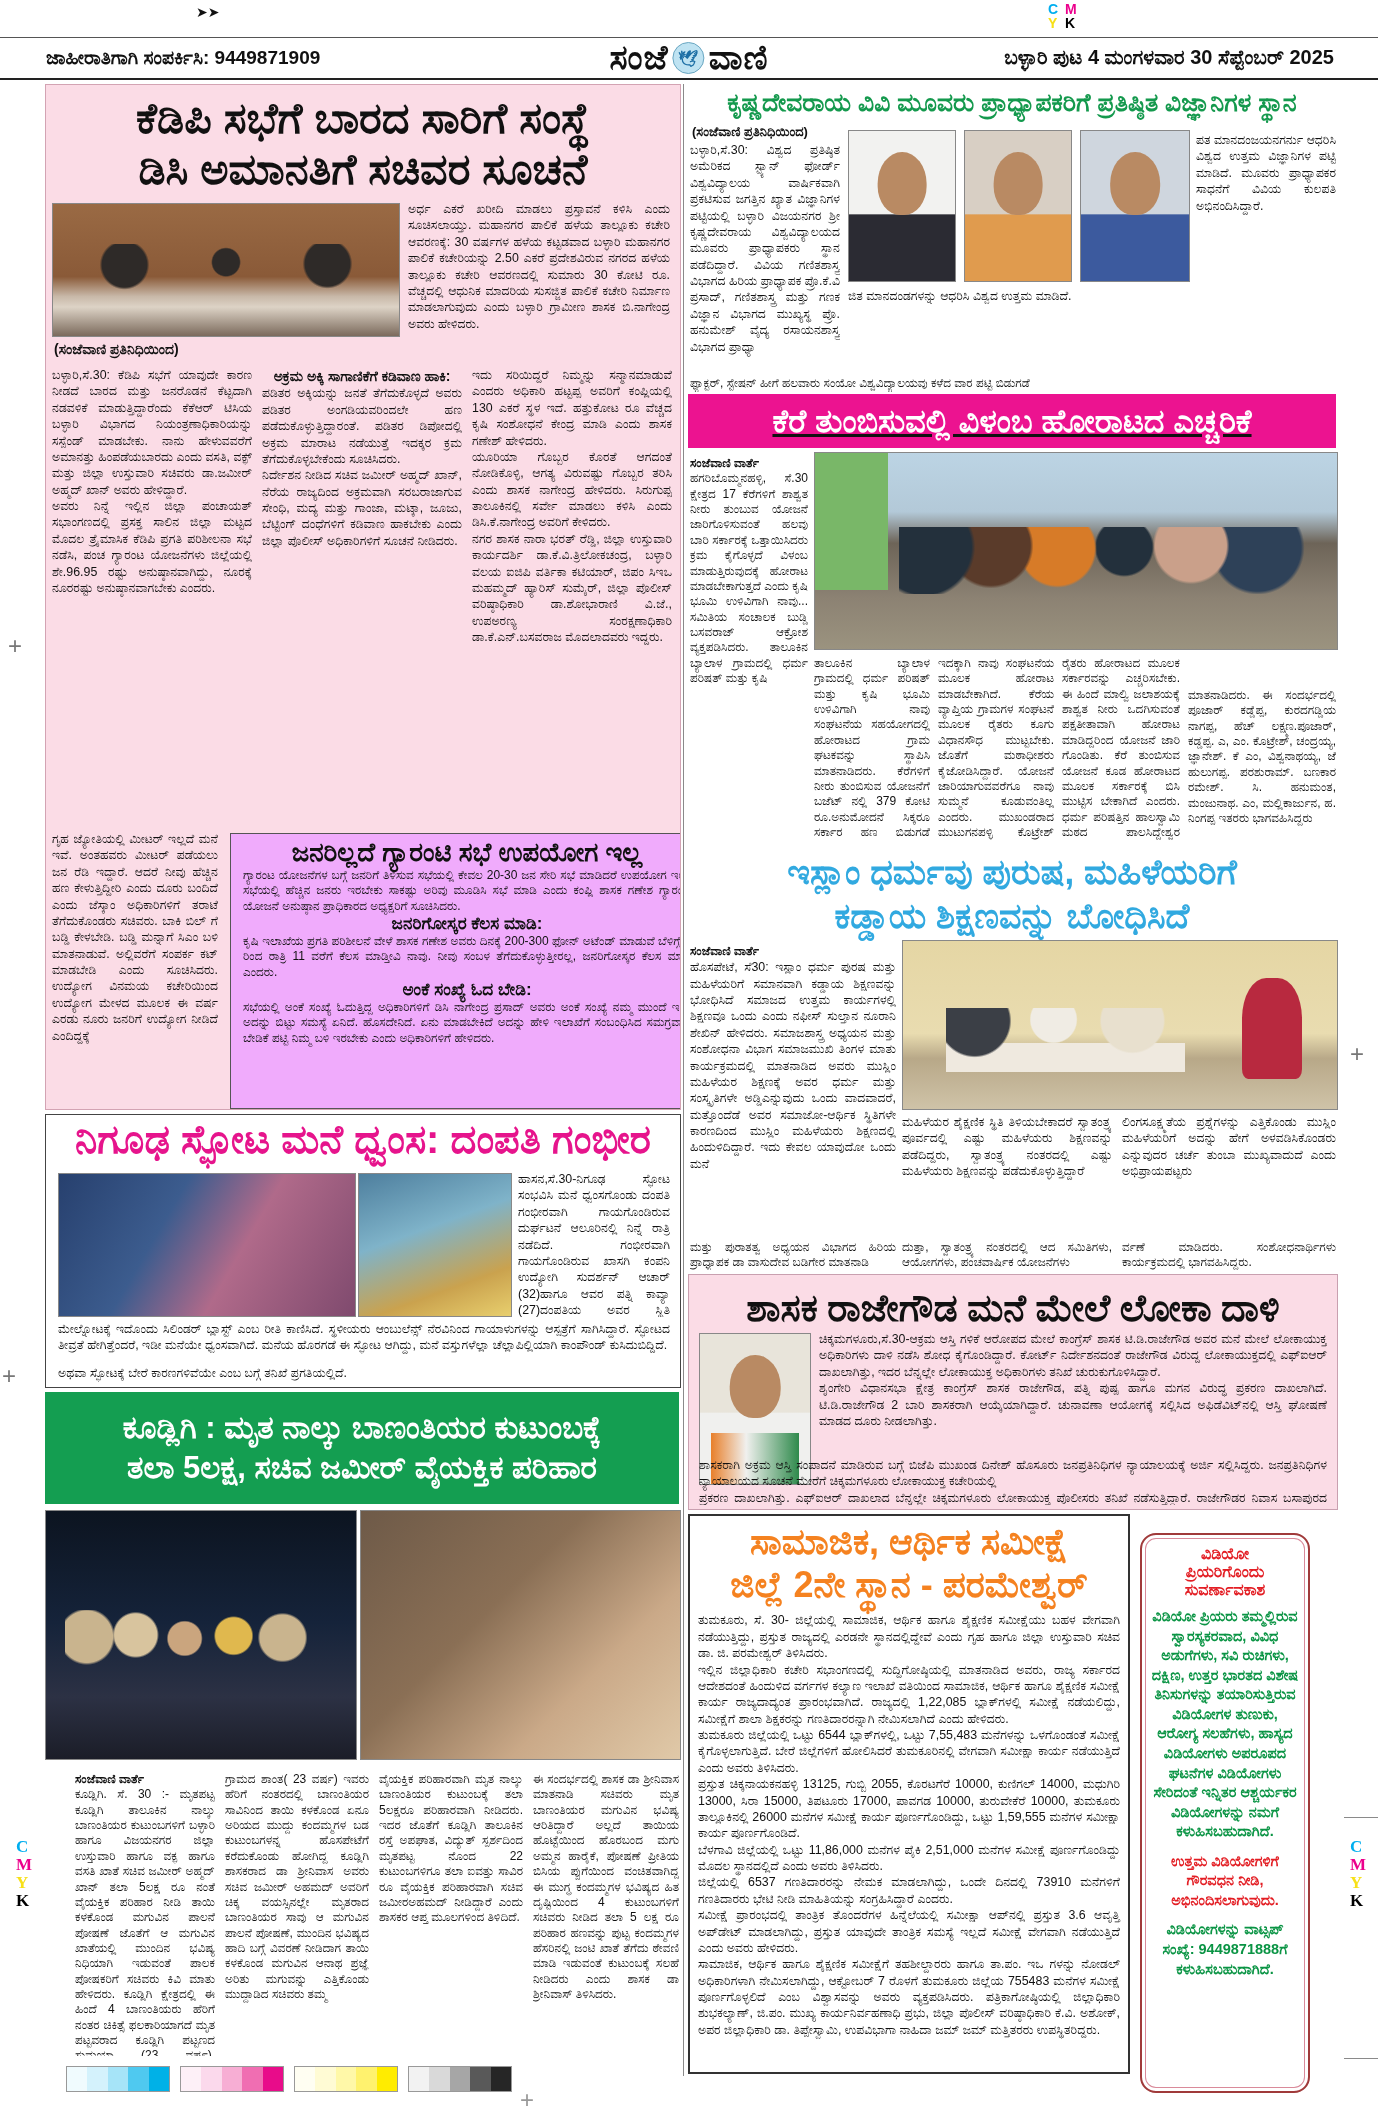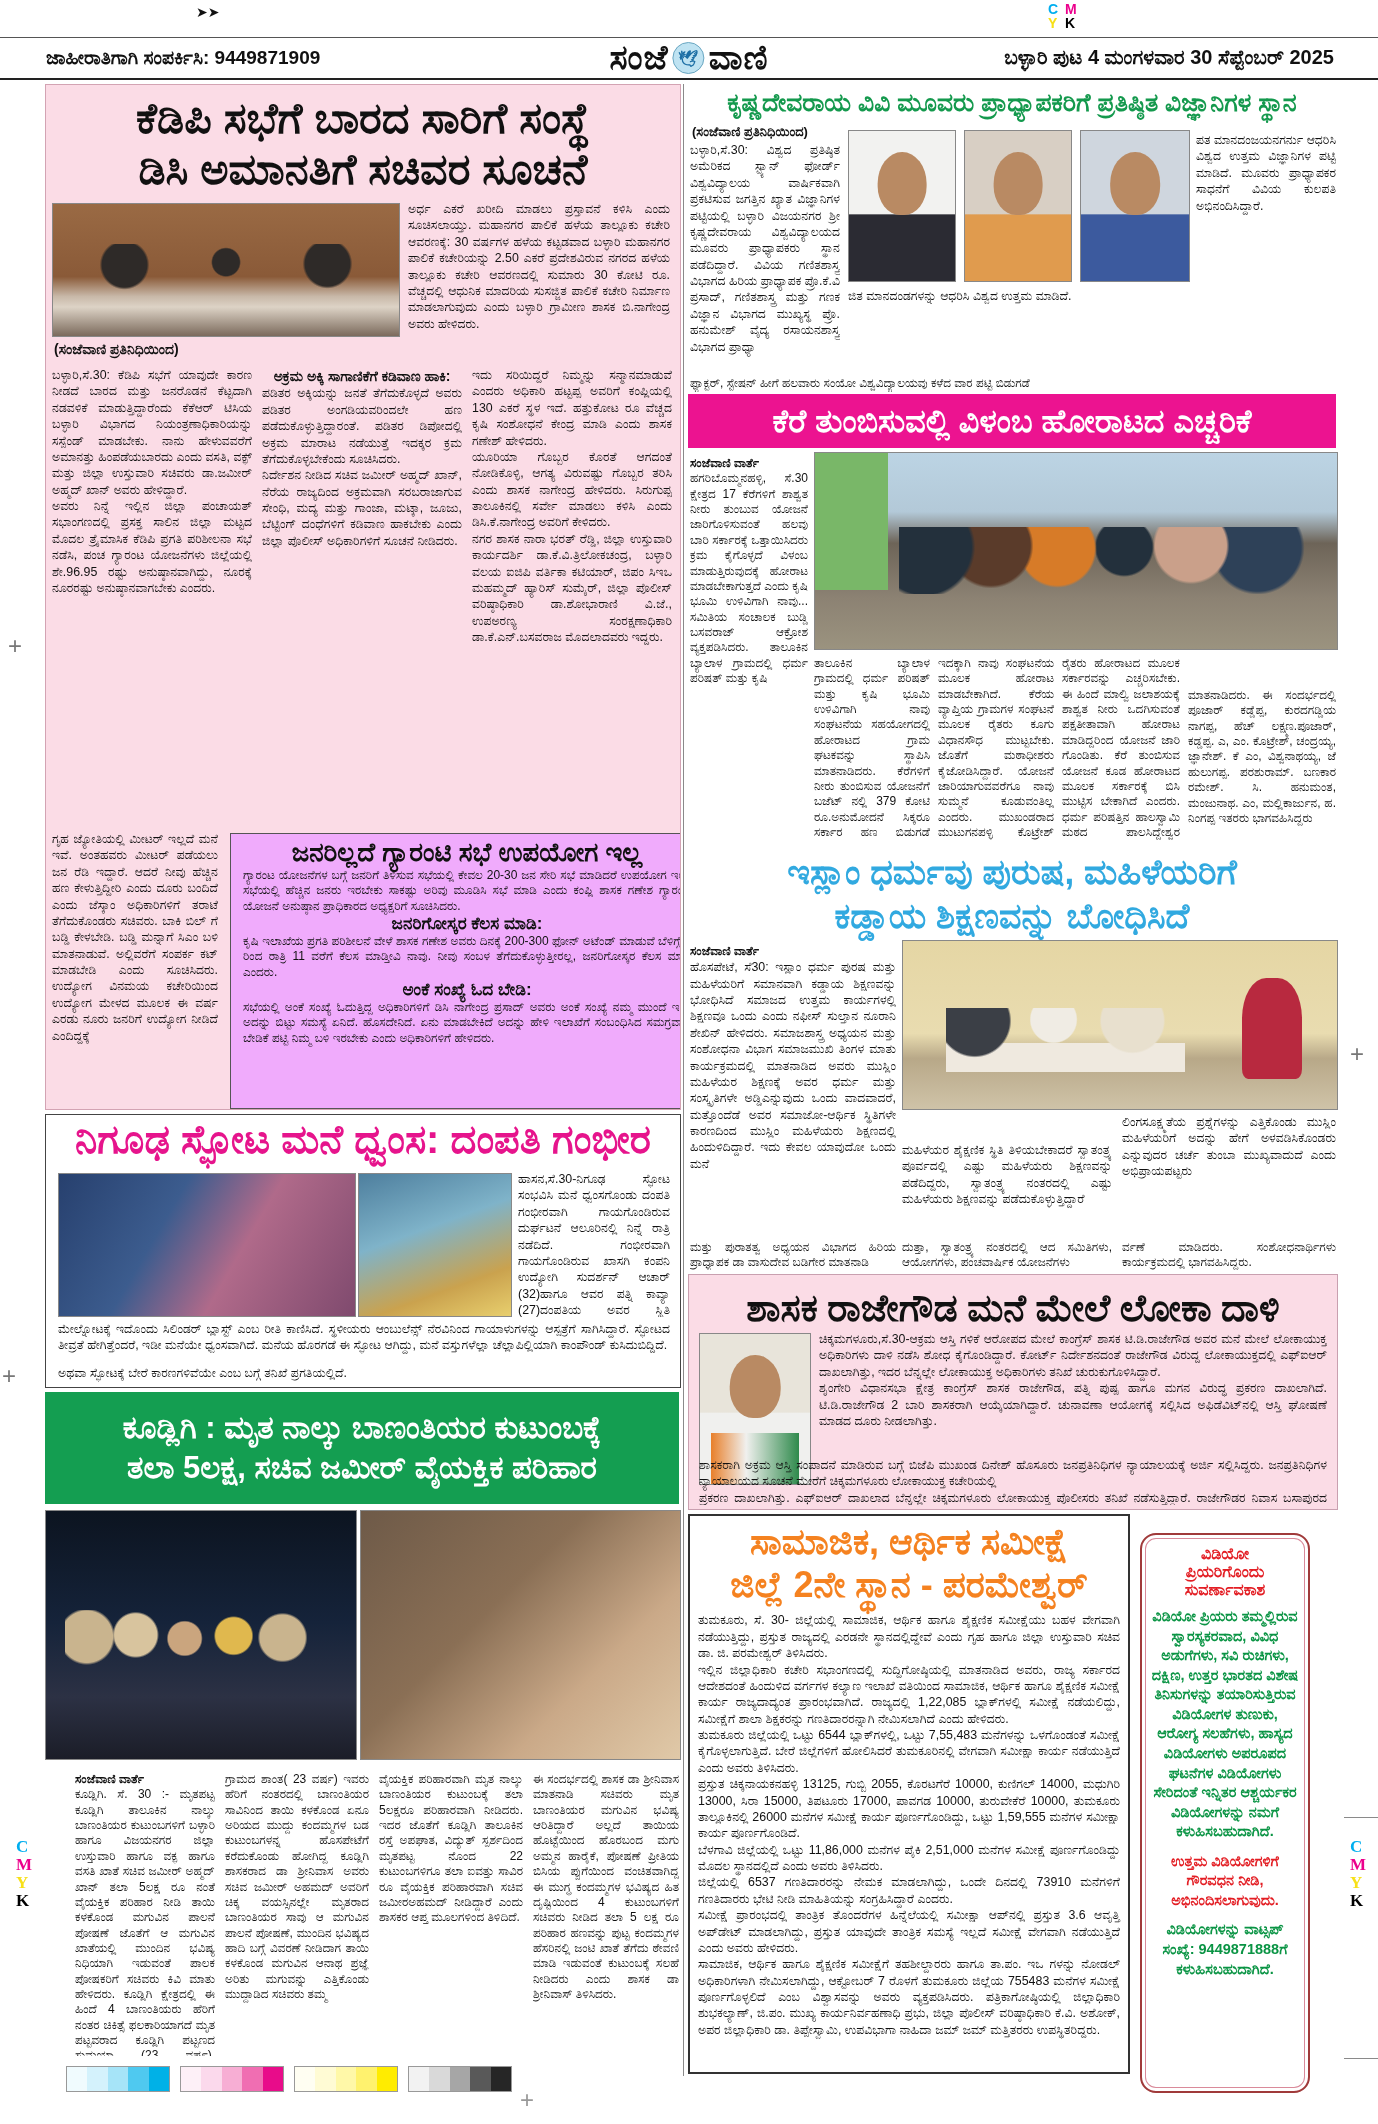--- a/index.html
+++ b/index.html
@@ -155,21 +155,21 @@
   <div class="abs ctr b" style="left:688px;top:88px;width:648px;font-size:25px;color:#14994d;">ಕೃಷ್ಣದೇವರಾಯ ವಿವಿ ಮೂವರು ಪ್ರಾಧ್ಯಾಪಕರಿಗೆ ಪ್ರತಿಷ್ಠಿತ ವಿಜ್ಞಾನಿಗಳ ಸ್ಥಾನ</div>
   <div class="abs b" style="left:692px;top:124px;font-size:13px;">(ಸಂಜೆವಾಣಿ ಪ್ರತಿನಿಧಿಯಿಂದ)</div>
   <div class="abs jus body-txt clip" style="left:690px;top:142px;width:150px;height:236px;">ಬಳ್ಳಾರಿ,ಸೆ.30: ವಿಶ್ವದ ಪ್ರತಿಷ್ಠಿತ ಅಮೆರಿಕದ ಸ್ಟ್ಯಾನ್ ಫೋರ್ಡ್ ವಿಶ್ವವಿದ್ಯಾಲಯ ವಾರ್ಷಿಕವಾಗಿ ಪ್ರಕಟಿಸುವ ಜಗತ್ತಿನ ಖ್ಯಾತ ವಿಜ್ಞಾನಿಗಳ ಪಟ್ಟಿಯಲ್ಲಿ ಬಳ್ಳಾರಿ ವಿಜಯನಗರ ಶ್ರೀ ಕೃಷ್ಣದೇವರಾಯ ವಿಶ್ವವಿದ್ಯಾಲಯದ ಮೂವರು ಪ್ರಾಧ್ಯಾಪಕರು ಸ್ಥಾನ ಪಡೆದಿದ್ದಾರೆ. ವಿವಿಯ ಗಣಿತಶಾಸ್ತ್ರ ವಿಭಾಗದ ಹಿರಿಯ ಪ್ರಾಧ್ಯಾಪಕ ಪ್ರೊ.ಕೆ.ವಿ ಪ್ರಸಾದ್, ಗಣಿತಶಾಸ್ತ್ರ ಮತ್ತು ಗಣಕ ವಿಜ್ಞಾನ ವಿಭಾಗದ ಮುಖ್ಯಸ್ಥ ಪ್ರೊ. ಹನುಮೇಶ್ ವೈದ್ಯ ರಸಾಯನಶಾಸ್ತ್ರ ವಿಭಾಗದ ಪ್ರಾಧ್ಯಾ</div>
   <div class="ph ph-portrait1" style="left:848px;top:130px;width:106px;height:150px;"></div>
   <div class="ph ph-portrait2" style="left:964px;top:130px;width:106px;height:150px;"></div>
   <div class="ph ph-portrait3" style="left:1080px;top:130px;width:108px;height:150px;"></div>
   <div class="abs jus body-txt clip" style="left:1196px;top:132px;width:140px;height:246px;">ಪತ ಮಾನದಂಜಯನಗರ್ನು ಆಧರಿಸಿ ವಿಶ್ವದ ಉತ್ತಮ ವಿಜ್ಞಾನಿಗಳ ಪಟ್ಟಿ ಮಾಡಿದೆ. ಮೂವರು ಪ್ರಾಧ್ಯಾಪಕರ ಸಾಧನೆಗೆ ವಿವಿಯ ಕುಲಪತಿ ಅಭಿನಂದಿಸಿದ್ದಾರೆ.</div>
   <div class="abs jus body-txt clip" style="left:848px;top:288px;width:340px;height:90px;">ಜಿತ ಮಾನದಂಡಗಳನ್ನು ಆಧರಿಸಿ ವಿಶ್ವದ ಉತ್ತಮ ಮಾಡಿದೆ.</div>
   <div class="abs small-txt clip" style="left:690px;top:376px;width:646px;height:16px;">ಫ್ಯಾಕ್ಟರ್, ಸ್ಟೇಷನ್ ಹೀಗೆ ಹಲವಾರು ಸಂಯೋ    ವಿಶ್ವವಿದ್ಯಾಲಯವು ಕಳೆದ ವಾರ ಪಟ್ಟಿ ಬಿಡುಗಡೆ</div>
 
-  <div class="abs banner" style="left:688px;top:394px;width:648px;height:54px;background:#ec1390;">
+  <div class="abs banner" style="left:688px;top:394px;width:648px;height:54px;background:#ec1390;text-decoration:underline;">
     <div class="ctr b" style="color:#fff;font-size:32px;">ಕೆರೆ ತುಂಬಿಸುವಲ್ಲಿ ವಿಳಂಬ ಹೋರಾಟದ ಎಚ್ಚರಿಕೆ</div>
   </div>
   <div class="abs clip" style="left:690px;top:456px;width:118px;height:386px;">
     <div class="b small-txt">ಸಂಜೆವಾಣಿ ವಾರ್ತೆ</div>
     <div class="jus small-txt">ಹಗರಿಬೊಮ್ಮನಹಳ್ಳಿ, ಸೆ.30 ಕ್ಷೇತ್ರದ 17 ಕೆರೆಗಳಿಗೆ ಶಾಶ್ವತ ನೀರು ತುಂಬುವ ಯೋಜನೆ ಜಾರಿಗೊಳಿಸುವಂತೆ ಹಲವು ಬಾರಿ ಸರ್ಕಾರಕ್ಕೆ ಒತ್ತಾಯಿಸಿದರು ಕ್ರಮ ಕೈಗೊಳ್ಳದೆ ವಿಳಂಬ ಮಾಡುತ್ತಿರುವುದಕ್ಕೆ ಹೋರಾಟ ಮಾಡಬೇಕಾಗುತ್ತದೆ ಎಂದು ಕೃಷಿ ಭೂಮಿ ಉಳಿವಿಗಾಗಿ ನಾವು... ಸಮಿತಿಯ ಸಂಚಾಲಕ ಬುಡ್ಡಿ ಬಸವರಾಜ್ ಆಕ್ರೋಶ ವ್ಯಕ್ತಪಡಿಸಿದರು. ತಾಲೂಕಿನ ಬ್ಯಾಲಾಳ ಗ್ರಾಮದಲ್ಲಿ ಧರ್ಮ ಪರಿಷತ್ ಮತ್ತು ಕೃಷಿ</div>
   </div>
   <div class="ph ph-group" style="left:814px;top:452px;width:522px;height:196px;"></div>
   <div class="abs jus small-txt clip" style="left:814px;top:656px;width:116px;height:186px;">ತಾಲೂಕಿನ ಬ್ಯಾಲಾಳ ಗ್ರಾಮದಲ್ಲಿ ಧರ್ಮ ಪರಿಷತ್ ಮತ್ತು ಕೃಷಿ ಭೂಮಿ ಉಳಿವಿಗಾಗಿ ನಾವು ಸಂಘಟನೆಯ ಸಹಯೋಗದಲ್ಲಿ ಹೋರಾಟದ ಗ್ರಾಮ ಘಟಕವನ್ನು ಸ್ಥಾಪಿಸಿ ಮಾತನಾಡಿದರು. ಕೆರೆಗಳಿಗೆ ನೀರು ತುಂಬಿಸುವ ಯೋಜನೆಗೆ ಬಜೆಟ್ ನಲ್ಲಿ 379 ಕೋಟಿ ರೂ.ಅನುಮೋದನೆ ಸಿಕ್ಕರೂ ಸರ್ಕಾರ ಹಣ ಬಿಡುಗಡೆ ಮಾಡದೇ ವಿಳಂಬ ಮಾಡುತ್ತಿದೆ.</div>
   <div class="abs jus small-txt clip" style="left:938px;top:656px;width:116px;height:186px;">ಇದಕ್ಕಾಗಿ ನಾವು ಸಂಘಟನೆಯ ಮೂಲಕ ಹೋರಾಟ ಮಾಡಬೇಕಾಗಿದೆ. ಕೆರೆಯ ವ್ಯಾಪ್ತಿಯ ಗ್ರಾಮಗಳ ಸಂಘಟನೆ ಮೂಲಕ ರೈತರು ಕೂಗು ವಿಧಾನಸೌಧ ಮುಟ್ಟಬೇಕು. ಜೊತೆಗೆ ಮಠಾಧೀಶರು ಕೈಜೋಡಿಸಿದ್ದಾರೆ. ಯೋಜನೆ ಜಾರಿಯಾಗುವವರೆಗೂ ನಾವು ಸುಮ್ಮನೆ ಕೂಡುವಂತಿಲ್ಲ ಎಂದರು. ಮುಖಂಡರಾದ ಮುಟುಗನಪಳ್ಳಿ ಕೊಟ್ರೇಶ್ ಮಾತನಾಡಿ ಇವತ್ತು</div>
   <div class="abs jus small-txt clip" style="left:1062px;top:656px;width:118px;height:186px;">ರೈತರು ಹೋರಾಟದ ಮೂಲಕ ಸರ್ಕಾರವನ್ನು ಎಚ್ಚರಿಸಬೇಕು. ಈ ಹಿಂದೆ ಮಾಲ್ವಿ ಜಲಾಶಯಕ್ಕೆ ಶಾಶ್ವತ ನೀರು ಒದಗಿಸುವಂತೆ ಪಕ್ಷತೀತಾವಾಗಿ ಹೋರಾಟ ಮಾಡಿದ್ದರಿಂದ ಯೋಜನೆ ಜಾರಿ ಗೊಂಡಿತು. ಕೆರೆ ತುಂಬಿಸುವ ಯೋಜನೆ ಕೂಡ ಹೋರಾಟದ ಮೂಲಕ ಸರ್ಕಾರಕ್ಕೆ ಬಿಸಿ ಮುಟ್ಟಿಸ ಬೇಕಾಗಿದೆ ಎಂದರು. ಧರ್ಮ ಪರಿಷತ್ತಿನ ಹಾಲಸ್ವಾಮಿ ಮಠದ ಪಾಲಸಿದ್ದೇಶ್ವರ ಸ್ವಾಮೀಜಿ</div>
@@ -177,21 +177,21 @@
 
   <div class="abs ctr b" style="left:688px;top:850px;width:648px;font-size:35px;line-height:1.25;color:#31a9e0;">
     <div>ಇಸ್ಲಾಂ ಧರ್ಮವು ಪುರುಷ, ಮಹಿಳೆಯರಿಗೆ</div>
     <div>ಕಡ್ಡಾಯ ಶಿಕ್ಷಣವನ್ನು ಬೋಧಿಸಿದೆ</div>
   </div>
   <div class="abs clip" style="left:690px;top:944px;width:206px;height:292px;">
     <div class="b small-txt">ಸಂಜೆವಾಣಿ ವಾರ್ತೆ</div>
     <div class="jus body-txt">ಹೊಸಪೇಟೆ, ಸೆ30: ಇಸ್ಲಾಂ ಧರ್ಮ ಪುರಷ ಮತ್ತು ಮಹಿಳೆಯರಿಗೆ ಸಮಾನವಾಗಿ ಕಡ್ಡಾಯ ಶಿಕ್ಷಣವನ್ನು ಭೋಧಿಸಿದೆ ಸಮಾಜದ ಉತ್ತಮ ಕಾರ್ಯಗಳಲ್ಲಿ ಶಿಕ್ಷಣವೂ ಒಂದು ಎಂದು ನಫೀಸ್ ಸುಲ್ತಾನ ನೂರಾನಿ ಶೇಖಿನ್ ಹೇಳಿದರು. ಸಮಾಜಶಾಸ್ತ್ರ ಅಧ್ಯಯನ ಮತ್ತು ಸಂಶೋಧನಾ ವಿಭಾಗ ಸಮಾಜಮುಖಿ ತಿಂಗಳ ಮಾತು ಕಾರ್ಯಕ್ರಮದಲ್ಲಿ ಮಾತನಾಡಿದ ಅವರು ಮುಸ್ಲಿಂ ಮಹಿಳೆಯರ ಶಿಕ್ಷಣಕ್ಕೆ ಅವರ ಧರ್ಮ ಮತ್ತು ಸಂಸ್ಕೃತಿಗಳೇ ಅಡ್ಡಿಎನ್ನುವುದು ಒಂದು ವಾದವಾದರೆ, ಮತ್ತೊಂದೆಡೆ ಅವರ ಸಮಾಜೋ-ಆರ್ಥಿಕ ಸ್ಥಿತಿಗಳೇ ಕಾರಣದಿಂದ ಮುಸ್ಲಿಂ ಮಹಿಳೆಯರು ಶಿಕ್ಷಣದಲ್ಲಿ ಹಿಂದುಳಿದಿದ್ದಾರೆ. ಇದು ಕೇವಲ ಯಾವುದೋ ಒಂದು ಮನೆ</div>
   </div>
   <div class="ph ph-seminar" style="left:902px;top:940px;width:434px;height:168px;"></div>
-  <div class="abs jus body-txt clip" style="left:902px;top:1114px;width:210px;height:122px;margin-top:28px;">ಮಹಿಳೆಯರ ಶೈಕ್ಷಣಿಕ ಸ್ಥಿತಿ ತಿಳಿಯಬೇಕಾದರೆ ಸ್ವಾತಂತ್ರ್ಯ ಪೂರ್ವದಲ್ಲಿ ಎಷ್ಟು ಮಹಿಳೆಯರು ಶಿಕ್ಷಣವನ್ನು ಪಡೆದಿದ್ದರು, ಸ್ವಾತಂತ್ರ್ಯ ನಂತರದಲ್ಲಿ ಎಷ್ಟು ಮಹಿಳೆಯರು ಶಿಕ್ಷಣವನ್ನು ಪಡೆದುಕೊಳ್ಳುತ್ತಿದ್ದಾರೆ</div>
+  <div class="abs jus body-txt clip" style="left:902px;top:1114px;width:210px;height:122px;">ಮಹಿಳೆಯರ ಶೈಕ್ಷಣಿಕ ಸ್ಥಿತಿ ತಿಳಿಯಬೇಕಾದರೆ ಸ್ವಾತಂತ್ರ್ಯ ಪೂರ್ವದಲ್ಲಿ ಎಷ್ಟು ಮಹಿಳೆಯರು ಶಿಕ್ಷಣವನ್ನು ಪಡೆದಿದ್ದರು, ಸ್ವಾತಂತ್ರ್ಯ ನಂತರದಲ್ಲಿ ಎಷ್ಟು ಮಹಿಳೆಯರು ಶಿಕ್ಷಣವನ್ನು ಪಡೆದುಕೊಳ್ಳುತ್ತಿದ್ದಾರೆ</div>
   <div class="abs jus body-txt clip" style="left:1122px;top:1114px;width:214px;height:122px;">ಲಿಂಗಸೂಕ್ಷ್ಮತೆಯ ಪ್ರಶ್ನೆಗಳನ್ನು ಎತ್ತಿಕೊಂಡು ಮುಸ್ಲಿಂ ಮಹಿಳೆಯರಿಗೆ ಅದನ್ನು ಹೇಗೆ ಅಳವಡಿಸಿಕೊಂಡರು ಎನ್ನುವುದರ ಚರ್ಚೆ ತುಂಬಾ ಮುಖ್ಯವಾದುದೆ ಎಂದು ಅಭಿಪ್ರಾಯಪಟ್ಟರು</div>
   <div class="abs jus small-txt clip" style="left:690px;top:1240px;width:206px;height:30px;">ಮತ್ತು ಪುರಾತತ್ವ ಅಧ್ಯಯನ ವಿಭಾಗದ ಹಿರಿಯ ಪ್ರಾಧ್ಯಾಪಕ ಡಾ ವಾಸುದೇವ ಬಡಿಗೇರ ಮಾತನಾಡಿ</div>
   <div class="abs jus small-txt clip" style="left:902px;top:1240px;width:210px;height:30px;">ದುತ್ತಾ, ಸ್ವಾತಂತ್ರ್ಯ ನಂತರದಲ್ಲಿ ಆದ ಸಮಿತಿಗಳು, ಆಯೋಗಗಳು, ಪಂಚವಾರ್ಷಿಕ ಯೋಜನೆಗಳು</div>
   <div class="abs jus small-txt clip" style="left:1122px;top:1240px;width:214px;height:30px;">ರ್ವಣೆ ಮಾಡಿದರು. ಸಂಶೋಧನಾರ್ಥಿಗಳು ಕಾರ್ಯಕ್ರಮದಲ್ಲಿ ಭಾಗವಹಿಸಿದ್ದರು.</div>
 
   <div class="abs clip" style="left:688px;top:1274px;width:648px;height:234px;background:#fbdce6;border:1px solid #c9a0b0;">
     <div class="ctr b" style="font-size:38px;padding-top:11px;font-family:Liberation Serif, serif;">ಶಾಸಕ ರಾಜೇಗೌಡ ಮನೆ ಮೇಲೆ ಲೋಕಾ ದಾಳಿ</div>
     <div class="ph ph-man" style="left:10px;top:58px;width:110px;height:150px;"></div>
     <div class="abs jus body-txt clip" style="left:130px;top:56px;width:508px;height:124px;">
       <div>ಚಿಕ್ಕಮಗಳೂರು,ಸೆ.30-ಆಕ್ರಮ ಆಸ್ತಿ ಗಳಿಕೆ ಆರೋಪದ ಮೇಲೆ ಕಾಂಗ್ರೆಸ್ ಶಾಸಕ ಟಿ.ಡಿ.ರಾಜೇಗೌಡ ಅವರ ಮನೆ ಮೇಲೆ ಲೋಕಾಯುಕ್ತ ಅಧಿಕಾರಿಗಳು ದಾಳಿ ನಡೆಸಿ ಶೋಧ ಕೈಗೊಂಡಿದ್ದಾರೆ. ಕೋರ್ಟ್ ನಿರ್ದೇಶನದಂತೆ ರಾಜೇಗೌಡ ವಿರುದ್ದ ಲೋಕಾಯುಕ್ತದಲ್ಲಿ ಎಫ್ಐಆರ್ ದಾಖಲಾಗಿತ್ತು, ಇದರ ಬೆನ್ನಲ್ಲೇ ಲೋಕಾಯುಕ್ತ ಅಧಿಕಾರಿಗಳು ತನಿಖೆ ಚುರುಕುಗೊಳಿಸಿದ್ದಾರೆ.</div>

